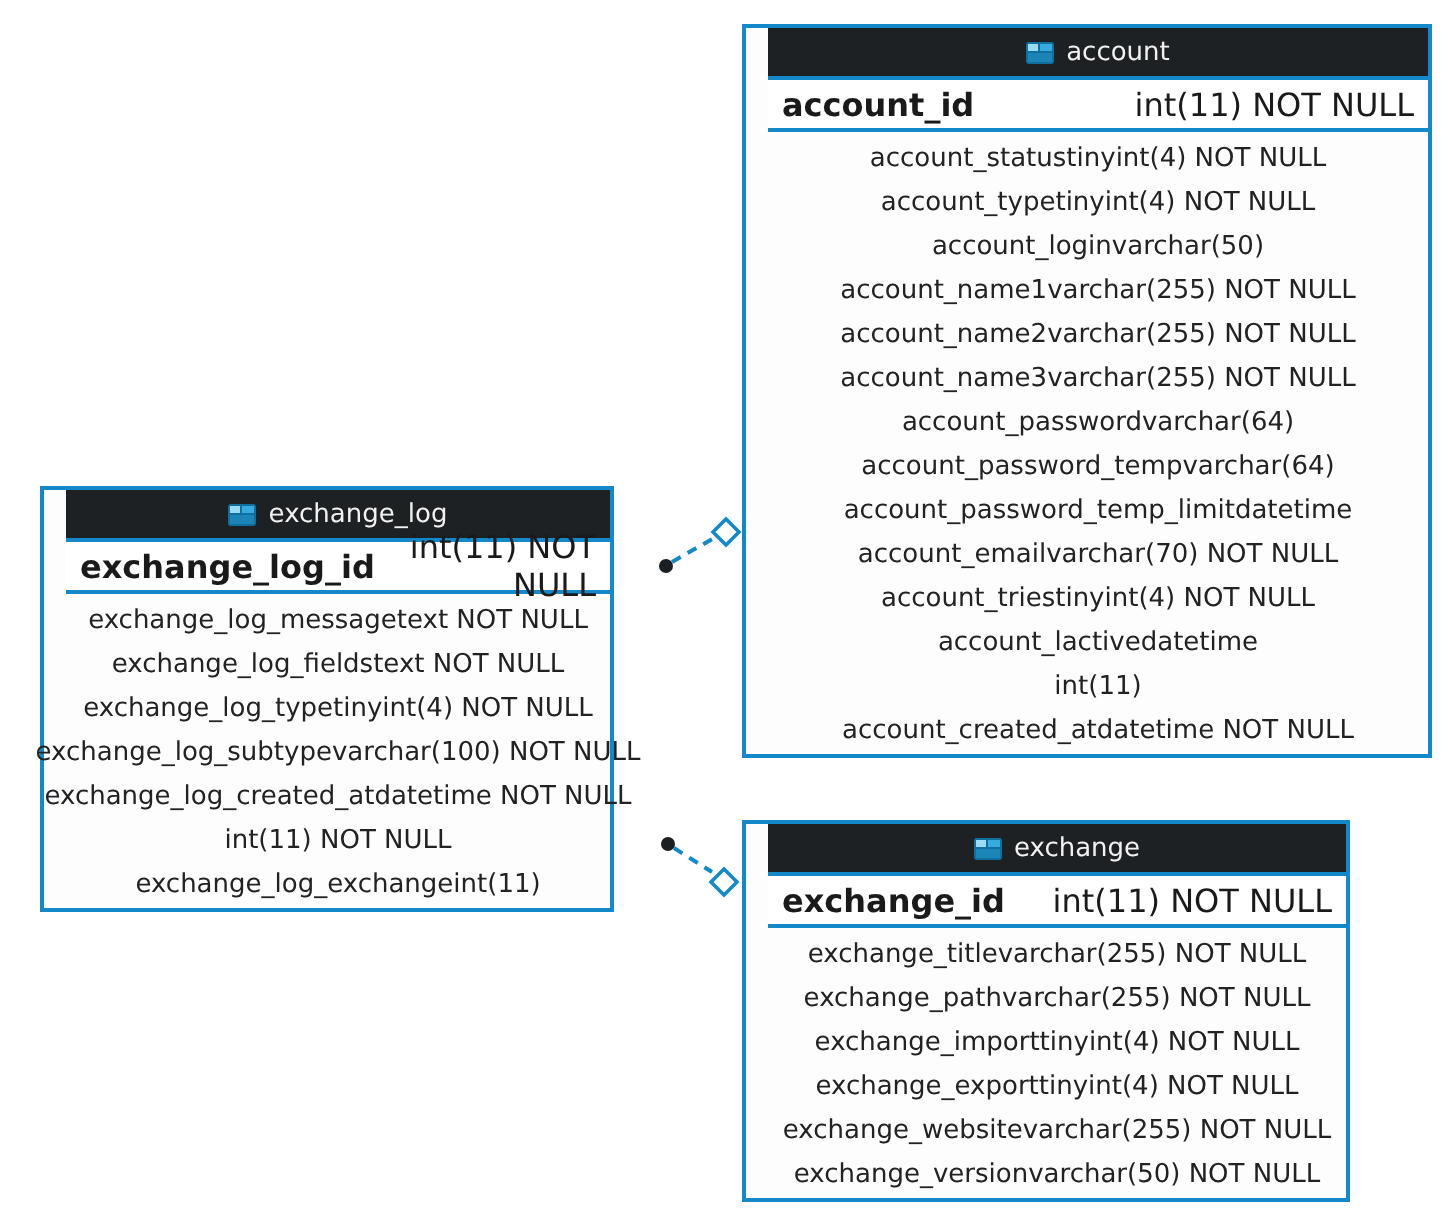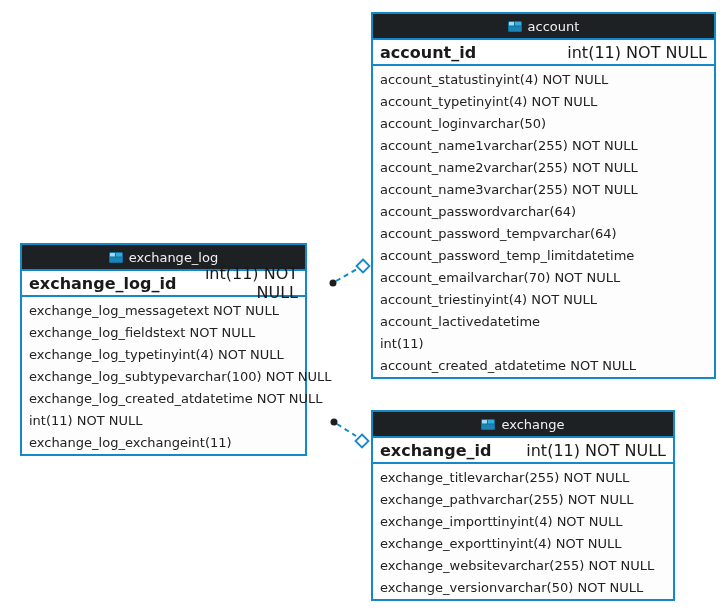--- a/index.html
+++ b/index.html
@@ -8,20 +8,21 @@
     width:726px;height:612px;
     background:#ffffff;
     font-family:"DejaVu Sans","Liberation Sans",sans-serif;
     overflow:hidden;
   }
   .db-table{
     position:absolute;
     border:2px solid #1389ca;
     background:#fdfdfd;
     box-sizing:border-box;
+    padding-left:11px;
   }
   .tbl-header{
     height:24px;
     background:#1d2123;
     color:#f1f1f1;
     display:flex;
     align-items:center;
     justify-content:center;
     gap:6px;
     font-size:13px;
@@ -38,21 +39,21 @@
     color:#1a1a1a;
     border-bottom:2px solid #1389ca;
     background:#ffffff;
   }
   .pk-row .cname{font-weight:bold;}
   .col-rows{padding:2px 0 1px 0;background:#fdfdfd;}
   .col-row{
     height:22px;
     display:flex;
     align-items:center;
-    justify-content:flex-start;
+    justify-content:center;
     padding:0 7px;
     font-size:13px;
     color:#222222;
     white-space:nowrap;
   }
   .cname{text-align:left;}
   .ctype{text-align:right;}
   
   #tbl-account{left:371px;top:12px;width:345px;}
   #tbl-exchange-log{left:20px;top:243px;width:287px;}

